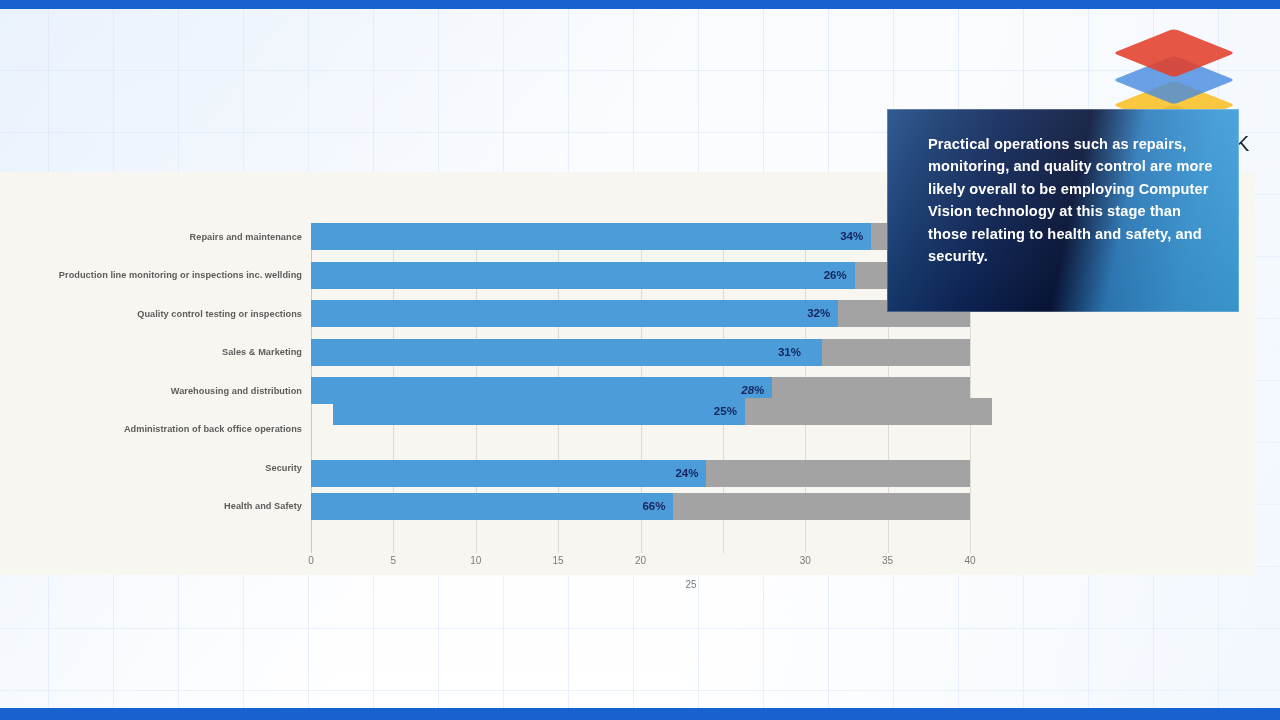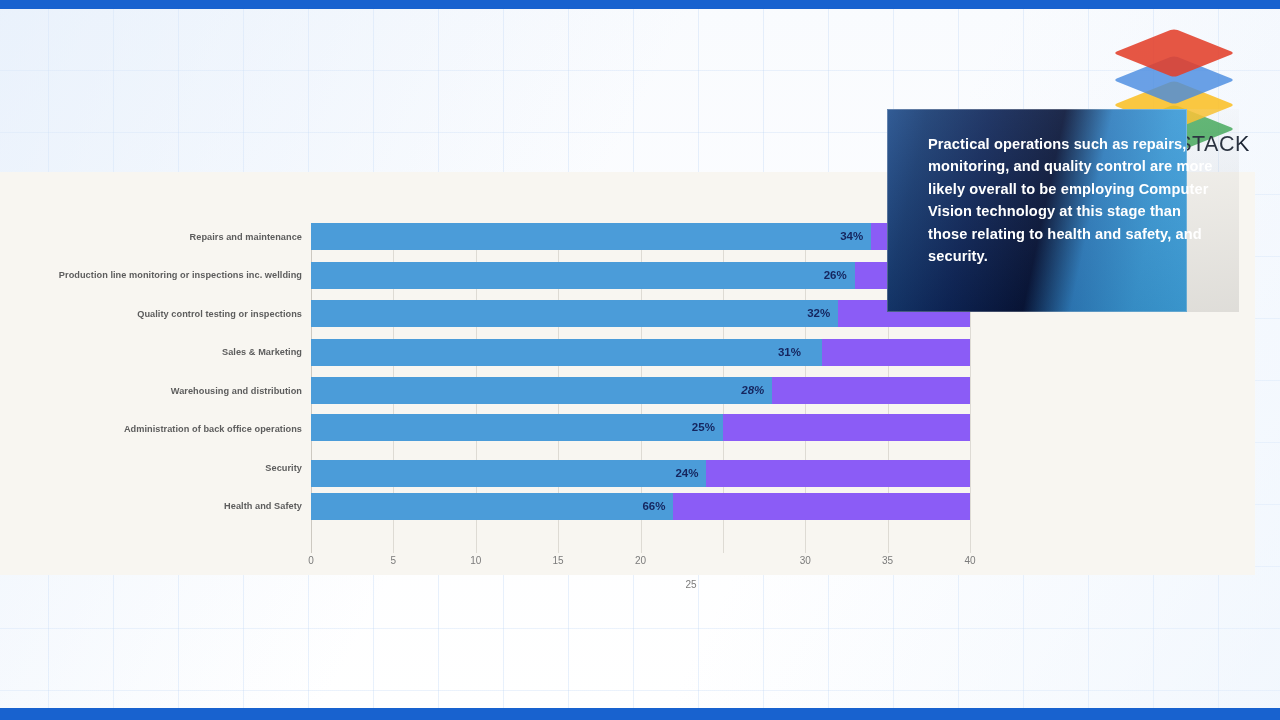--- a/index.html
+++ b/index.html
@@ -64,21 +64,21 @@
 
   .cat-label {
     position:absolute; right:978px; 
     width:420px; text-align:right;
     font-size:9.2px; font-weight:bold; color:#5d5d5d;
     letter-spacing:0.05px; line-height:12px;
   }
 
   .track {
     position:absolute; left:311px; width:659px; height:27px;
-    background:#8b5cf6;
+    background:#a3a3a3;
   }
   .bar {
     position:absolute; left:0; top:0; height:27px;
     background:#4b9cd9;
   }
   .bar-value {
     position:absolute; top:0; height:27px; line-height:27px;
     font-size:11.5px; font-weight:bold; color:#15255e;
     white-space:nowrap;
   }
@@ -90,21 +90,21 @@
   }
   .vgrid.axis0 { background:#cdc9c1; }
 
   .tick {
     position:absolute; top:383px; width:40px; margin-left:-20px;
     text-align:center; font-size:10px; color:#7b7b7b;
   }
 
   
   #callout {
-    position:absolute; left:887px; top:109px; width:300px; height:203px;
+    position:absolute; left:887px; top:109px; width:352px; height:203px;
     background:linear-gradient(102deg,
       #1b4a8a 0%, #12376f 12%, #0b2357 30%, #061338 52%,
       #2e7ec0 66%, #3a9ad8 84%, #3fa5e2 100%);
     box-shadow:0 0 0 1px rgba(255,255,255,0.25) inset;
     text-decoration:underline;
   }
   #callout-inner {
     position:absolute; left:0; top:0; width:352px; height:203px;
     background:linear-gradient(175deg, rgba(255,255,255,0.10) 0%, rgba(0,0,0,0.10) 100%);
   }
@@ -165,21 +165,21 @@
         <div class="track" style="top: 166.5px;">
           <div class="bar" style="width: 510.725px;"></div>
           <div class="bar-value" style="right: 169px;">31%</div>
         </div>
         <div class="cat-label" style="top: 212.5px;">Warehousing and distribution</div>
         <div class="track" style="top: 205px;">
           <div class="bar" style="width: 461.3px;"></div>
           <div class="bar-value" style="right: 205.7px; font-style: italic;">28%</div>
         </div>
         <div class="cat-label" style="top: 251px;">Administration of back office operations</div>
-        <div class="track" style="top: 242px;">
+        <div class="track" style="top: 226px; margin-left: 22px;">
           <div class="bar" style="width: 411.875px;"></div>
           <div class="bar-value" style="right: 255.125px;">25%</div>
         </div>
         <div class="cat-label" style="top: 289.5px;">Security</div>
         <div class="track" style="top: 288px;">
           <div class="bar" style="width: 395.4px;"></div>
           <div class="bar-value" style="right: 271.6px;">24%</div>
         </div>
         <div class="cat-label" style="top: 328px;">Health and Safety</div>
         <div class="track" style="top: 320.5px;">

